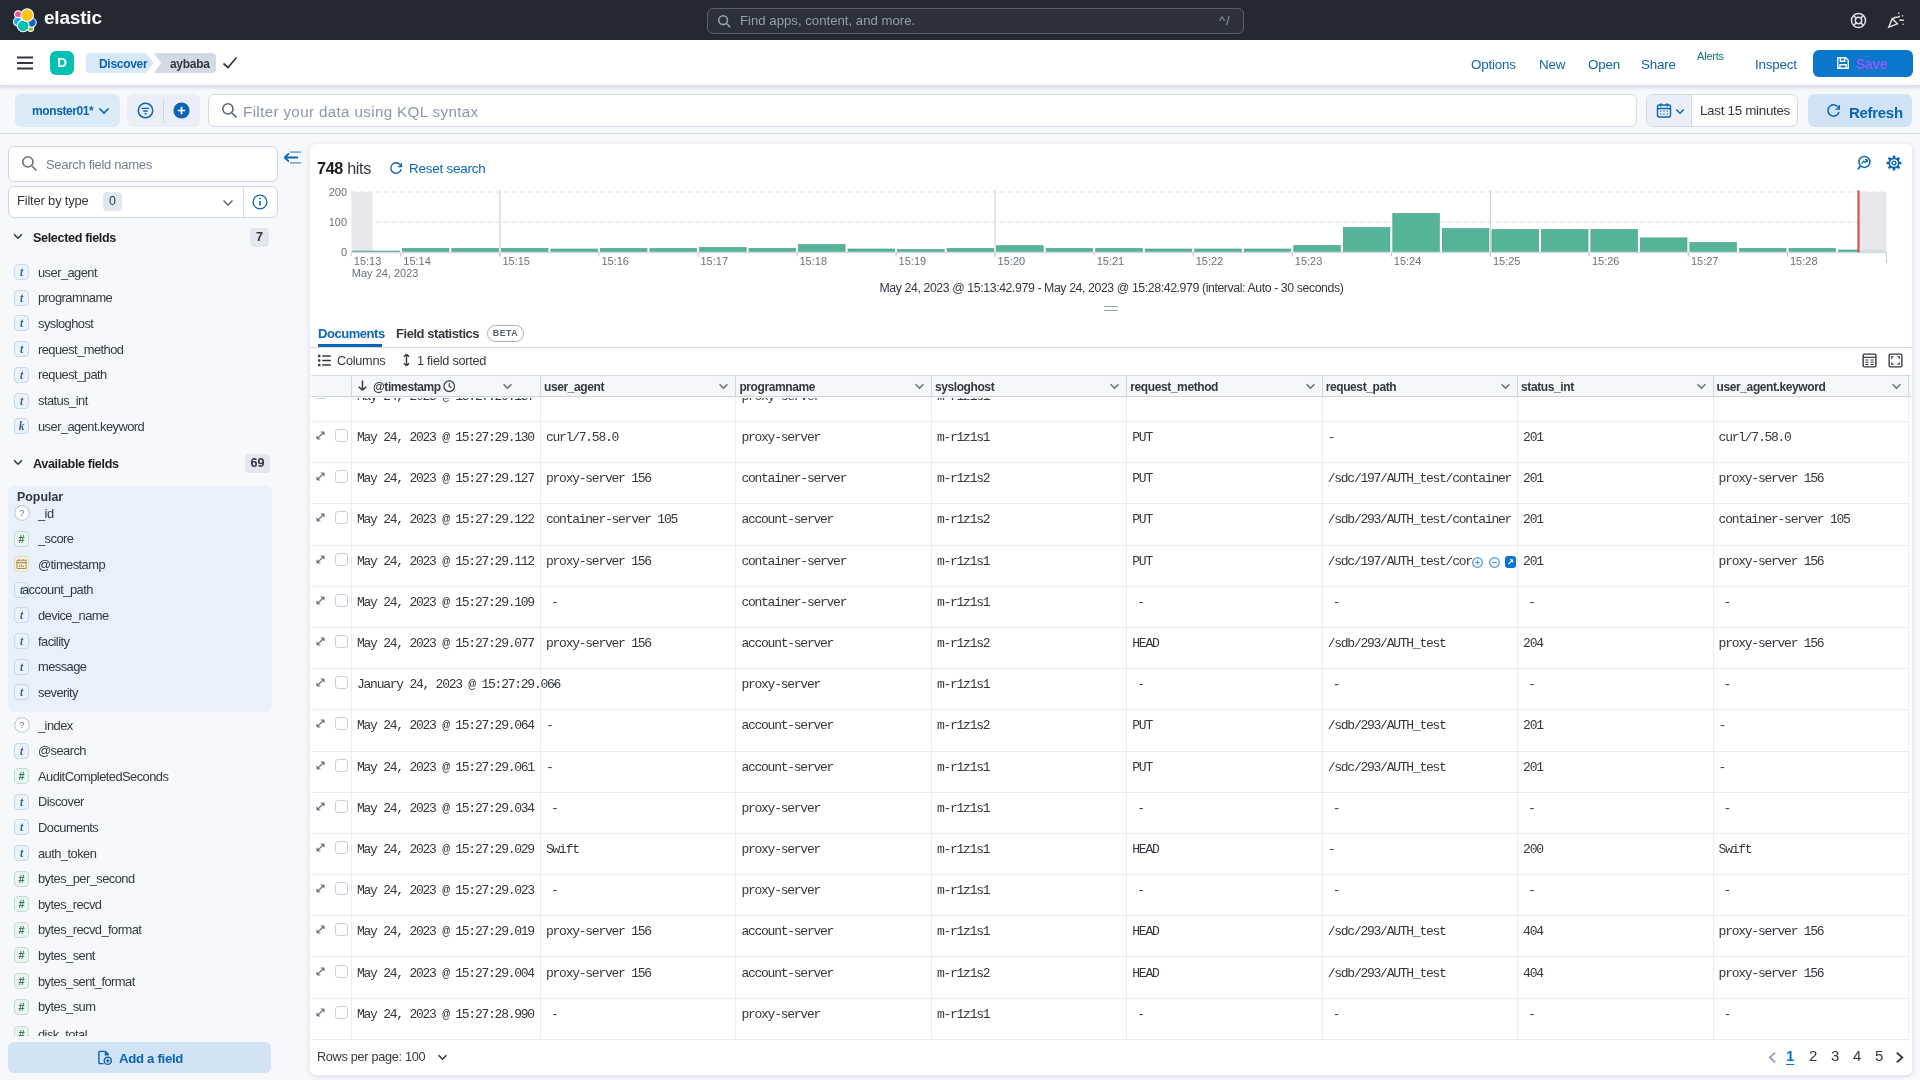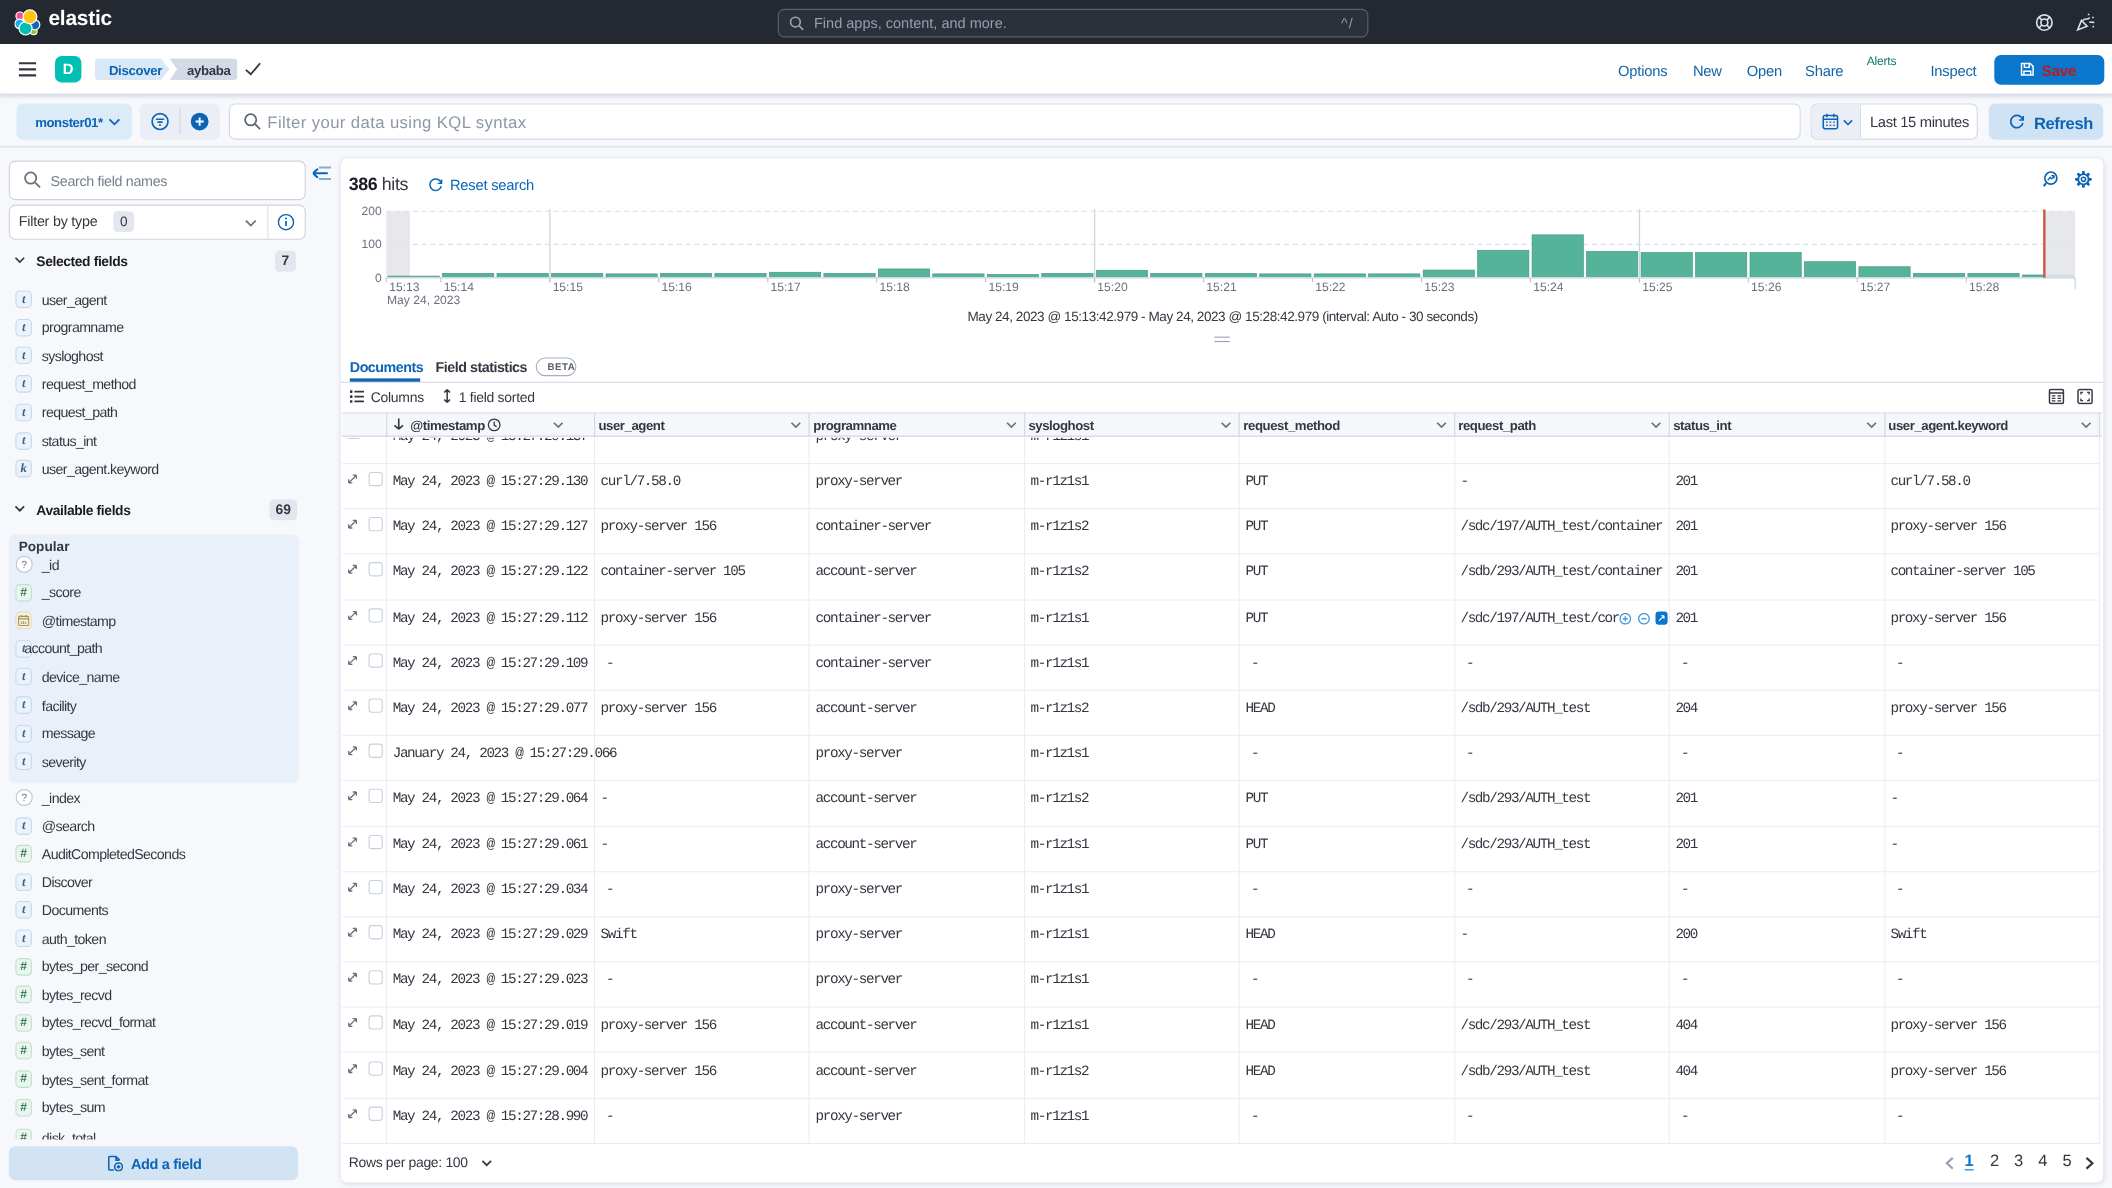--- a/index.html
+++ b/index.html
@@ -64,21 +64,21 @@
 <div class="a" style="left:1641px;top:57px;font-size:13.4px;color:#1164a8;letter-spacing:-0.2px">Share</div>
 <div class="a" style="left:1697px;top:50px;font-size:11px;color:#0f766e;letter-spacing:-0.2px">Alerts</div>
 <div class="a" style="left:1755px;top:57px;font-size:13.4px;color:#1164a8;letter-spacing:-0.2px">Inspect</div>
 
 <div class="a" style="left:1813px;top:50px;width:100px;height:27px;background:#0b77cc;border-radius:6px"></div>
 <svg class="a" style="left:1836px;top:56px" width="14" height="14" viewBox="0 0 16 16" fill="none" stroke="#fff" stroke-width="1.5">
  <path d="M2 2 H11 L14 5 V14 H2 Z"></path>
     <path d="M5 2 V6 H10 V2"></path>
     <path d="M4.5 14 V10 H11.5 V14"></path>
 </svg>
-<div class="a" style="left:1856px;top:57px;font-size:13.8px;font-weight:bold;color:#b91c1c;letter-spacing:-0.2px">Save</div>
+<div class="a" style="left:1856px;top:57px;font-size:13.8px;font-weight:bold;color:#8b5cf6;letter-spacing:-0.2px">Save</div>
 
 <div class="a" style="left:0;top:87px;width:1920px;height:47px;border-bottom:1px solid #d3dae6"></div>
 <div class="a" style="left:15px;top:94px;width:105px;height:33px;background:#dcebf8;border-radius:6px"></div>
 <div class="a" style="left:32px;top:104px;font-size:12px;font-weight:bold;color:#0b64b4;letter-spacing:-0.4px">monster01*</div>
 <svg class="a" style="left:98px;top:107px" width="12" height="8" viewBox="0 0 12 8" fill="none" stroke="#0b64b4" stroke-width="1.7">
     <path d="M1.5 1.5 L6 6 L10.5 1.5"></path>
   </svg>
 <div class="a" style="left:127px;top:94px;width:73px;height:33px;background:#e9eef7;border-radius:6px"></div>
 <div class="a" style="left:163px;top:99px;width:1px;height:23px;background:#cdd5e2"></div>
 <svg class="a" style="left:137px;top:102px" width="17" height="17" viewBox="0 0 16 16" fill="none" stroke="#0b64b4" stroke-width="1.4">
@@ -220,21 +220,21 @@
 <div class="a" style="left:8px;top:1042px;width:263px;height:31px;background:#d2e3f4;border-radius:6px"></div>
 <svg class="a" style="left:97px;top:1050px" width="15" height="15" viewBox="0 0 16 16" fill="none" stroke="#0b64b4" stroke-width="1.5">
  <path d="M9 1.5 H3 A1 1 0 0 0 2 2.5 V13.5 A1 1 0 0 0 3 14.5 H7"></path>
  <path d="M9 1.5 V5 H12.5 M12.5 5 L9 1.5"></path>
  <circle cx="11.5" cy="11.5" r="3.8"></circle>
     <path d="M11.5 9.8 V13.2 M9.8 11.5 H13.2"></path>
 </svg>
 <div class="a" style="left:119px;top:1051px;font-size:13.2px;font-weight:bold;color:#0b64b4;letter-spacing:-0.3px">Add a field</div>
 <div class="a" style="left:310px;top:144px;width:1602px;height:931px;background:#fff;border-radius:6px;box-shadow:0 1px 5px rgba(100,110,130,.22)"></div>
 
-<div class="a" style="left:317px;top:159px;font-size:16.2px;letter-spacing:-0.35px;color:#1a1c21"><b>386</b> <span style="color:#343741">hits</span></div>
+<div class="a" style="left:317px;top:159px;font-size:16.2px;letter-spacing:-0.35px;color:#1a1c21"><b>748</b> <span style="color:#343741">hits</span></div>
 <svg class="a" style="left:389px;top:161px" width="14" height="14" viewBox="0 0 16 16" fill="none" stroke="#0b64b4" stroke-width="1.6">
  <path d="M13.8 6.2 A6 6 0 1 0 13.9 9.4"></path>
     <path d="M14.2 2.5 V6.5 H10.2" stroke-width="1.5"></path>
 </svg>
 <div class="a" style="left:409px;top:161px;font-size:13.4px;color:#0b64b4;letter-spacing:-0.2px">Reset search</div>
 <svg class="a" style="left:1857px;top:155px" width="16" height="16" viewBox="0 0 16 16" fill="none" stroke="#0b64b4" stroke-width="1.5">
  <circle cx="7.4" cy="6.9" r="5.5"></circle>
     <path d="M3.1 11.4 L0.9 14.2" stroke-width="1.8"></path>
  <path d="M4.6 8.9 L6.7 6.2 L8.2 7.6 L10.4 4.7 M10.4 4.7 V7.3 M10.4 4.7 H7.9" stroke-width="1.2"></path>
 </svg>
@@ -327,21 +327,21 @@
     <text x="1479.0" y="84.5" font-size="11" fill="#69707d" font-family="Liberation Sans">15:28</text>
     <text x="40.8" y="96.5" font-size="11" fill="#69707d" font-family="Liberation Sans">May 24, 2023</text>
   </svg>
 <div class="a" style="left:311px;top:281px;width:1601px;text-align:center;font-size:12.3px;color:#343741;letter-spacing:-0.4px">May 24, 2023 @ 15:13:42.979 - May 24, 2023 @ 15:28:42.979 (interval: Auto - 30 seconds)</div>
 <div class="a" style="left:1104px;top:306px;width:14px;height:5px;border-top:1.5px solid #98a2b3;border-bottom:1.5px solid #98a2b3"></div>
 
 <div class="a" style="left:310px;top:347px;width:1602px;height:1px;background:#d3dae6"></div>
 <div class="a" style="left:318px;top:326px;font-size:13px;font-weight:bold;color:#0b64b4;letter-spacing:-0.45px">Documents</div>
 <div class="a" style="left:318px;top:344px;width:64px;height:3px;background:#0b64b4"></div>
 <div class="a" style="left:396px;top:326px;font-size:13px;font-weight:bold;color:#343741;letter-spacing:-0.45px">Field statistics</div>
-<div class="a" style="left:487px;top:325px;width:37px;height:17px;border:1px solid #a6aebc;border-radius:9px;text-align:right;font-size:8.8px;font-weight:bold;color:#565d68;line-height:15px;letter-spacing:.5px">BETA</div>
+<div class="a" style="left:487px;top:325px;width:37px;height:17px;border:1px solid #a6aebc;border-radius:9px;text-align:center;font-size:8.8px;font-weight:bold;color:#565d68;line-height:15px;letter-spacing:.5px">BETA</div>
 
 <svg class="a" style="left:318px;top:354px" width="13" height="13" viewBox="0 0 16 16" fill="#343741">
  <rect x="0" y="1" width="3" height="3" rx="0.8"></rect>
     <rect x="0" y="6.5" width="3" height="3" rx="0.8"></rect>
     <rect x="0" y="12" width="3" height="3" rx="0.8"></rect>
  <rect x="5" y="1.5" width="11" height="2" rx="1"></rect>
     <rect x="5" y="7" width="11" height="2" rx="1"></rect>
     <rect x="5" y="12.5" width="11" height="2" rx="1"></rect>
 </svg>
 <div class="a" style="left:337px;top:354px;font-size:12.7px;color:#343741;letter-spacing:-0.25px">Columns</div>

